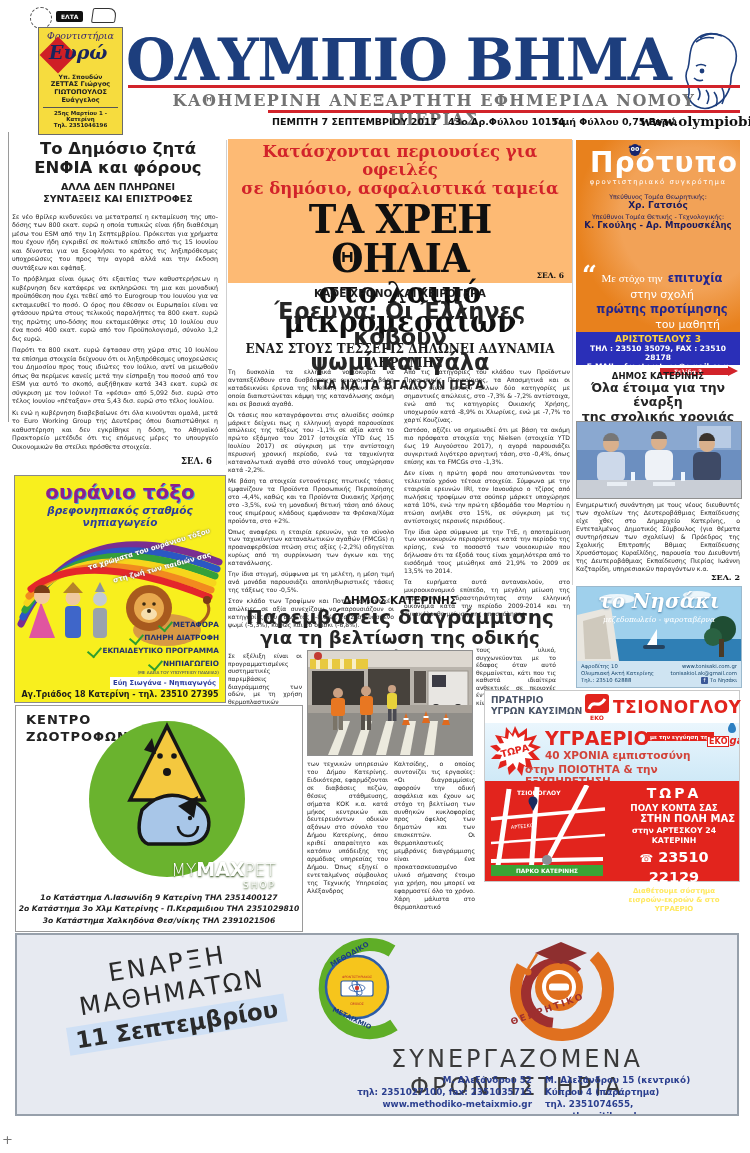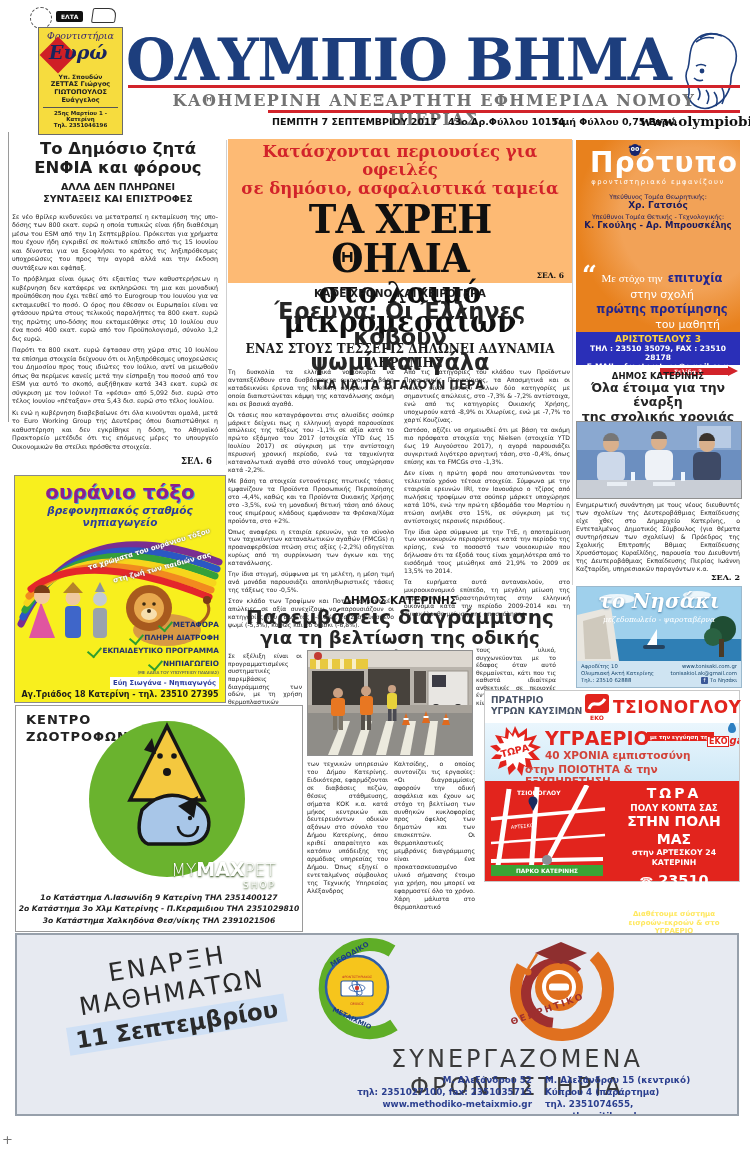--- a/index.html
+++ b/index.html
@@ -191,21 +191,21 @@
       <svg width="14" height="14" viewBox="0 0 14 14">
           <ellipse cx="7" cy="8" rx="5.5" ry="6" fill="#17246d"></ellipse>
           <polygon points="2,3 4,6 0.5,6" fill="#17246d"></polygon>
           <polygon points="12,3 13.5,6 10,6" fill="#17246d"></polygon>
           <circle cx="4.8" cy="7" r="2" fill="#fff"></circle>
           <circle cx="9.2" cy="7" r="2" fill="#fff"></circle>
           <circle cx="4.8" cy="7" r="0.8" fill="#111"></circle>
           <circle cx="9.2" cy="7" r="0.8" fill="#111"></circle>
         </svg>
     </div>
-    <div class="c" style="margin-top:38px;font-size:6.8px;letter-spacing:1.5px;color:#fff;">φροντιστηριακό εμφανίζουν</div>
+    <div class="c" style="margin-top:38px;font-size:6.8px;letter-spacing:1.5px;color:#fff;">φροντιστηριακό συγκρότημα</div>
     <div class="c" style="margin-top:7px;font-size:6.3px;color:#1a1a5e;">Υπεύθυνος Τομέα Θεωρητικής:</div>
     <div class="c b" style="font-size:9px;color:#1a1a5e;">Χρ. Γατσιός</div>
     <div class="c" style="margin-top:3px;font-size:6.3px;color:#1a1a5e;">Υπεύθυνοι Τομέα Θετικής - Τεχνολογικής:</div>
     <div class="c b" style="font-size:8.5px;color:#1a1a5e;">Κ. Γκούλης - Αρ. Μπρουσκέλης</div>
     <div class="abs serif b" style="left:6px;top:120px;font-size:26px;color:#fff;">“</div>
     <div class="abs" style="left:20px;top:126px;width:132px;text-align:center;line-height:1.35;">
       <span style="font-size:11px;color:#fff;font-family:Liberation Serif, serif;">Με στόχο την</span>
       <span class="b" style="font-size:11.5px;color:#23268f;">επιτυχία</span>
       <div style="font-size:11px;color:#fff;">στην σχολή</div>
       <div class="b" style="font-size:11.5px;color:#23268f;">πρώτης προτίμησης</div>
@@ -341,21 +341,21 @@
         <circle cx="44" cy="16" r="4.5" fill="#1a2a5e"></circle>
           <polygon points="44,26 40,18 48,18" fill="#1a2a5e"></polygon>
         <text x="28" y="10" font-size="6" font-weight="bold" fill="#fff">ΤΣΙΟΝΟΓΛΟΥ</text>
         <text x="22" y="44" font-size="5" fill="#fff" transform="rotate(-5 22 44)">ΑΡΤΕΣΚΟΥ</text>
         <rect x="2" y="80" width="112" height="11" fill="#3aa335"></rect>
         <text x="58" y="88" font-size="5.8" font-weight="bold" fill="#fff" text-anchor="middle">ΠΑΡΚΟ ΚΑΤΕΡΙΝΗΣ</text>
       </svg>
       <div class="abs c" style="left:128px;top:4px;width:122px;color:#fff;line-height:1.25;">
         <div class="b" style="font-size:14px;letter-spacing:3px;">ΤΩΡΑ</div>
         <div class="b" style="font-size:8.8px;">ΠΟΛΥ ΚΟΝΤΑ ΣΑΣ</div>
-        <div class="b" style="font-size:14px;">ΣΤΗΝ ΠΟΛΗ ΜΑΣ</div>
+        <div class="b" style="font-size:10px;text-align:right;">ΣΤΗΝ ΠΟΛΗ ΜΑΣ</div>
         <div class="b" style="font-size:7.8px;">στην ΑΡΤΕΣΚΟΥ 24 ΚΑΤΕΡΙΝΗ</div>
         <div style="margin-top:2px;">
           <span style="font-size:11px;">☎</span>
           <span class="b" style="font-size:14.5px;">23510 22129</span>
         </div>
         <div class="b" style="font-size:7px;color:#ffe85e;text-align:center;">Διαθέτουμε σύστημα</div>
         <div class="b" style="font-size:7px;color:#ffe85e;">εισροών-εκροών &amp; στο ΥΓΡΑΕΡΙΟ</div>
       </div>
     </div>
   </div>

